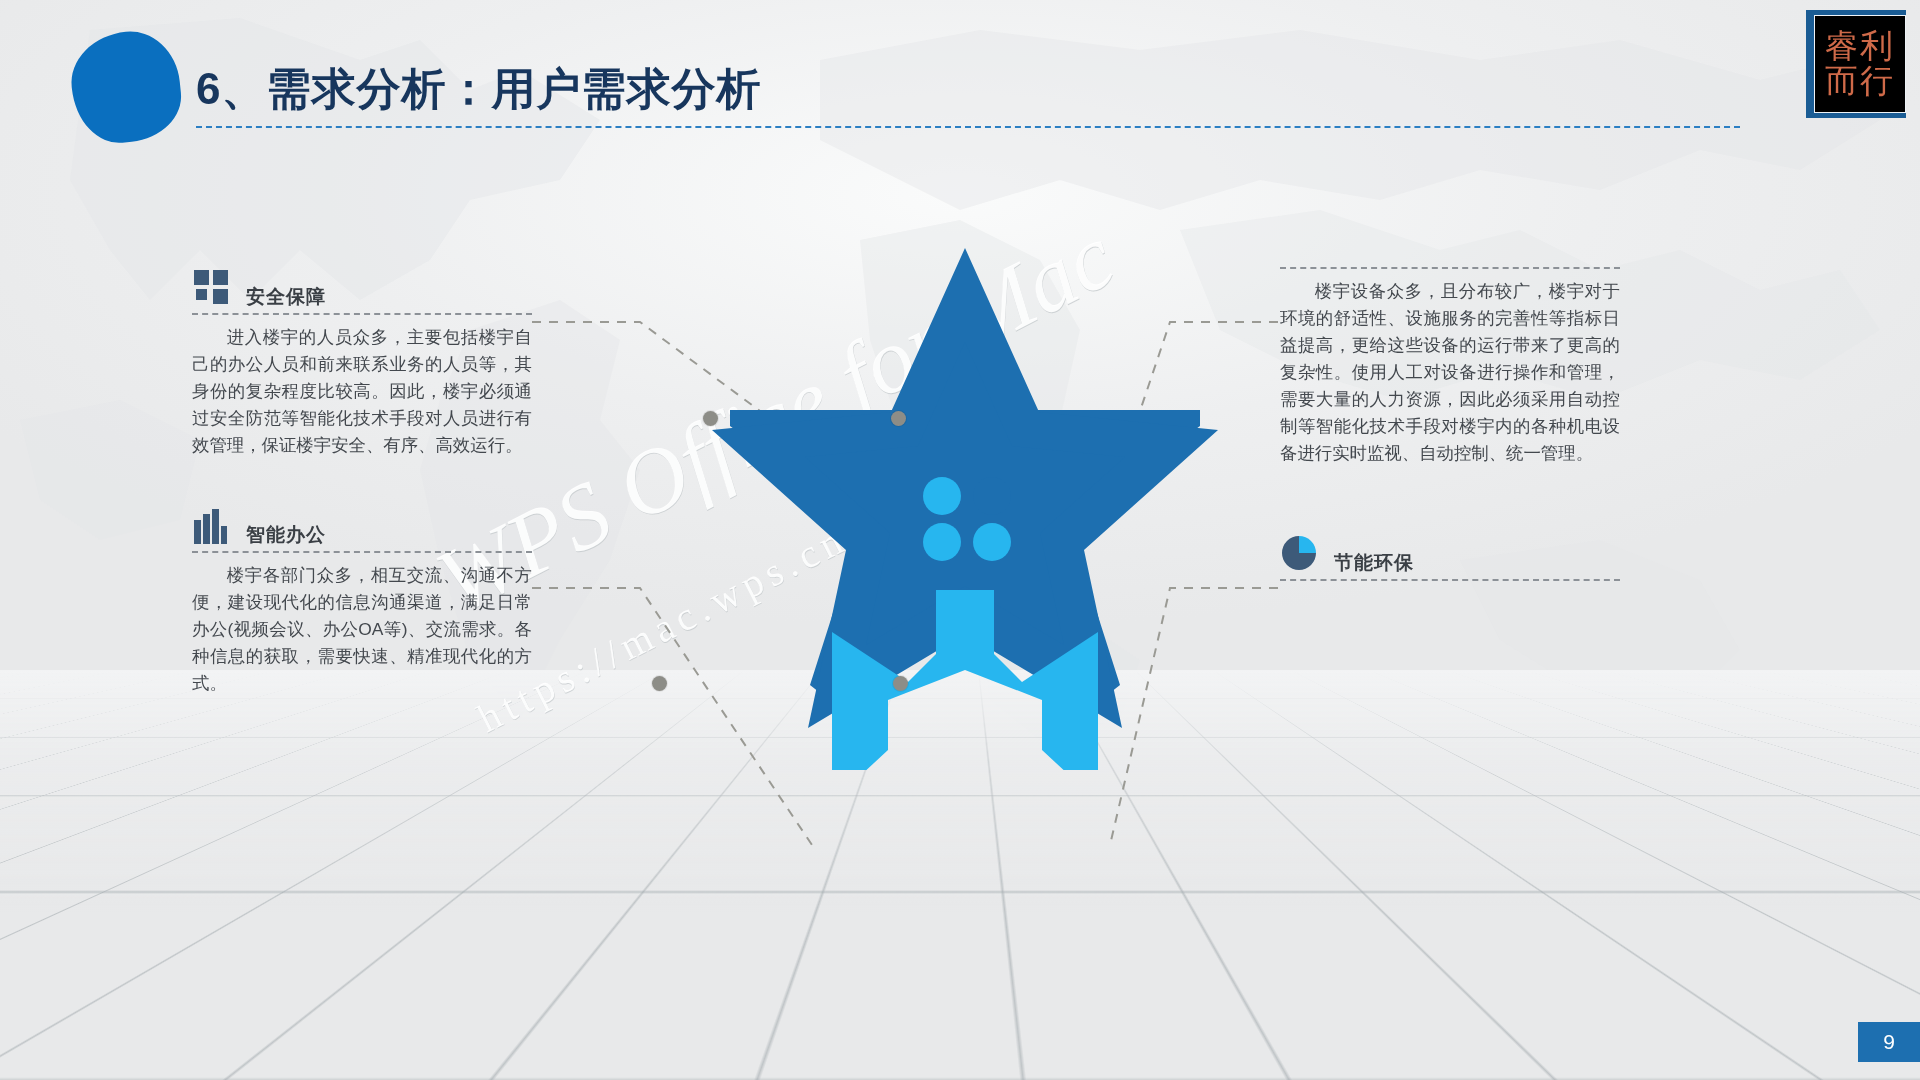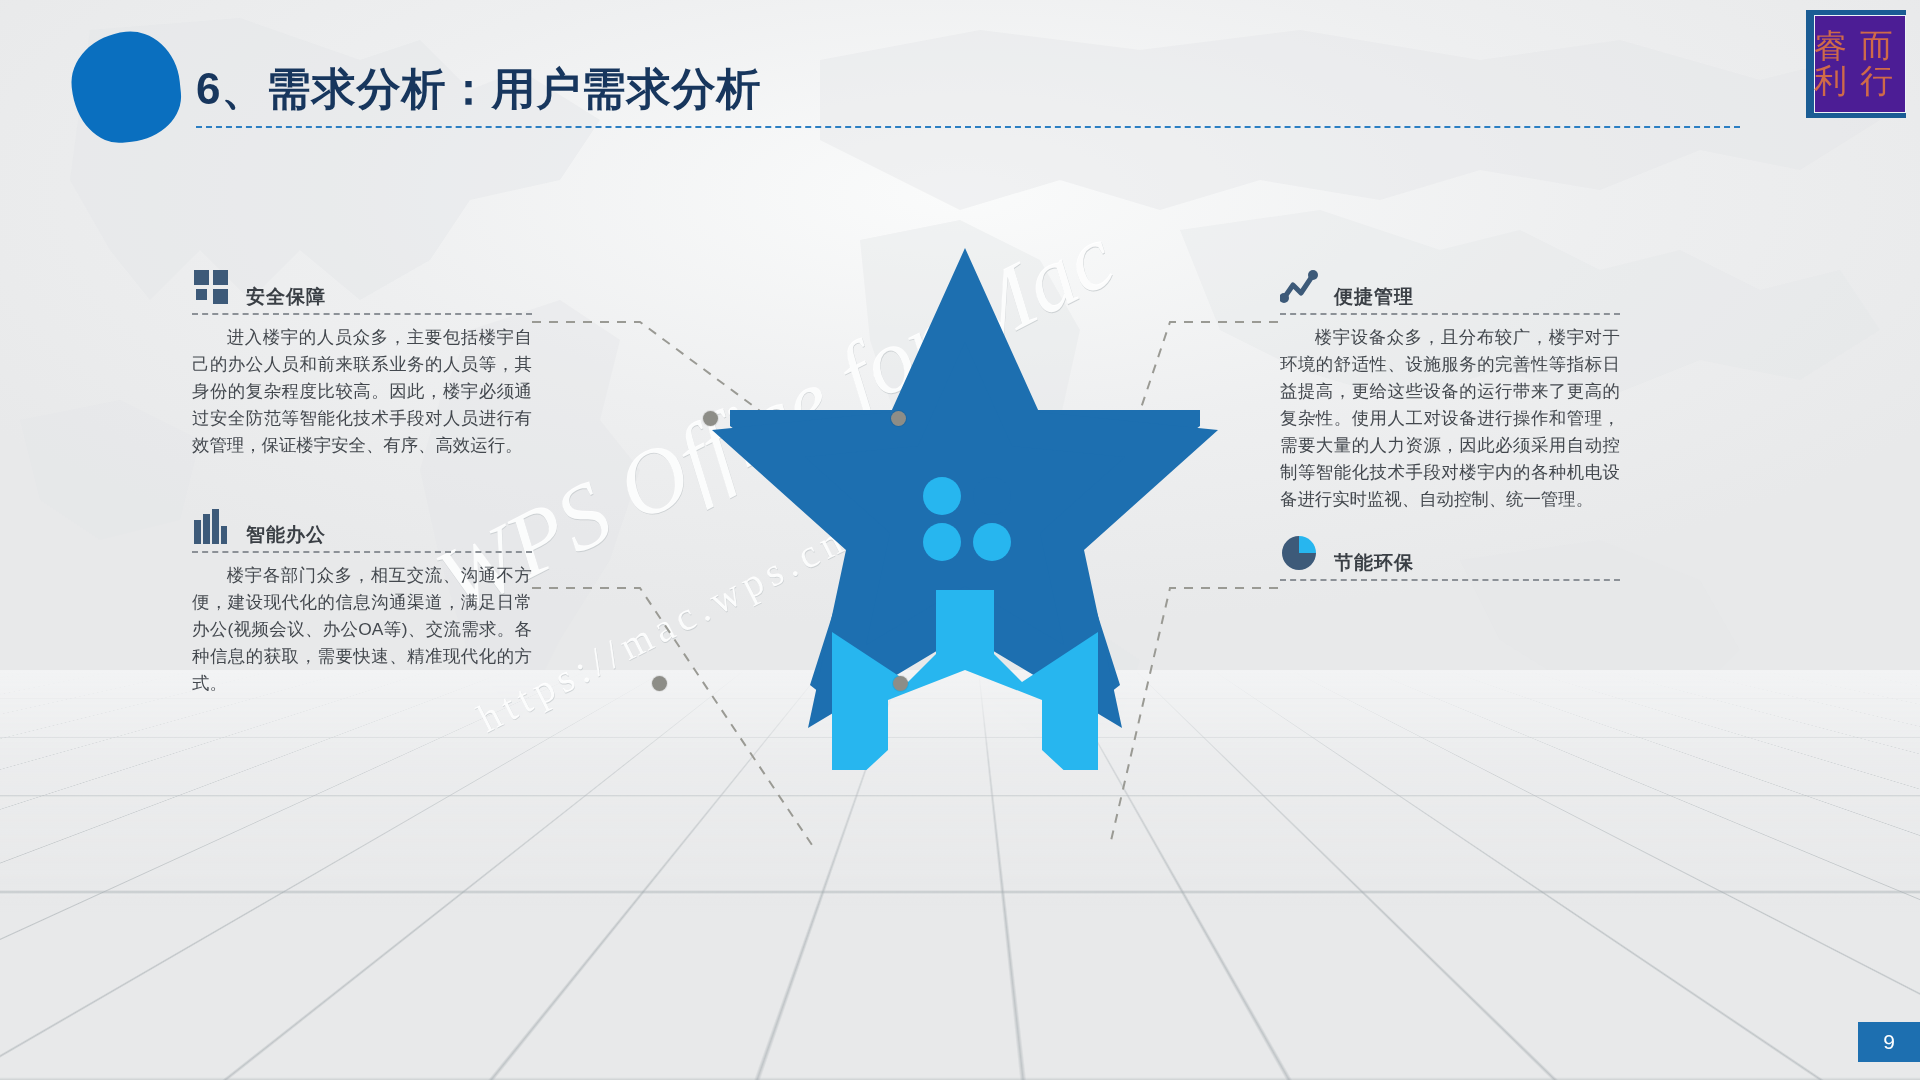--- a/index.html
+++ b/index.html
@@ -73,22 +73,22 @@
     position:absolute; left:196px; top:126px; right:180px; height:0;
     border-top:2.5px dashed #2b7fc3;
   }
 
   
   .logo {
     position:absolute; right:14px; top:10px; width:100px; height:108px;
     background:#1a5c94; padding:5px 0 5px 8px;
   }
   .logo-inner {
-    width:100%; height:100%; background:#4c1d95;
-    display:flex; flex-direction:row; align-items:center; justify-content:center;
+    width:100%; height:100%; background:#000000;
+    display:flex; flex-direction:column; align-items:center; justify-content:center;
     box-shadow:inset 0 0 0 1px #eef3f7;
   }
   .logo-inner span {
     color:#cf6a49; font-size:33px; line-height:1.05; letter-spacing:2px;
     font-family:"Liberation Serif","DejaVu Serif",serif;
   }
 
   
   .star-wrap { position:absolute; left:640px; top:230px; width:650px; height:540px; }
 
@@ -240,30 +240,20 @@
           <rect x="29" y="20" width="6" height="18" fill="#3d5a79"></rect>
         </svg>
       </span>
       <span class="ptitle">智能办公</span>
     </div>
     <div class="prule"></div>
     <div class="pbody">楼宇各部门众多，相互交流、沟通不方便，建设现代化的信息沟通渠道，满足日常办公(视频会议、办公OA等)、交流需求。各种信息的获取，需要快速、精准现代化的方式。</div>
   </div>
 
   <div class="panel right" id="p-manage">
-    <div class="phead">
-      <span class="picon">
-        <svg viewBox="0 0 40 40" width="40" height="40">
-          <polyline points="4,30 13,17 21,25 33,7" fill="none" stroke="#3d5a79" stroke-width="5" stroke-linecap="round" stroke-linejoin="round"></polyline>
-          <circle cx="4" cy="30" r="5" fill="#3d5a79"></circle>
-          <circle cx="33" cy="7" r="5" fill="#3d5a79"></circle>
-        </svg>
-      </span>
-      <span class="ptitle">便捷管理</span>
-    </div>
     <div class="prule"></div>
     <div class="pbody">楼宇设备众多，且分布较广，楼宇对于环境的舒适性、设施服务的完善性等指标日益提高，更给这些设备的运行带来了更高的复杂性。使用人工对设备进行操作和管理，需要大量的人力资源，因此必须采用自动控制等智能化技术手段对楼宇内的各种机电设备进行实时监视、自动控制、统一管理。</div>
   </div>
 
   <div class="panel right" id="p-energy">
     <div class="phead">
       <span class="picon">
         <svg viewBox="0 0 40 40" width="40" height="40">
           <path d="M19 19 L19 2 A17 17 0 0 1 36 19 Z" fill="#27b6ef"></path>
           <path d="M19 19 L36 19 A17 17 0 1 1 19 2 Z" fill="#3d5a79"></path>

